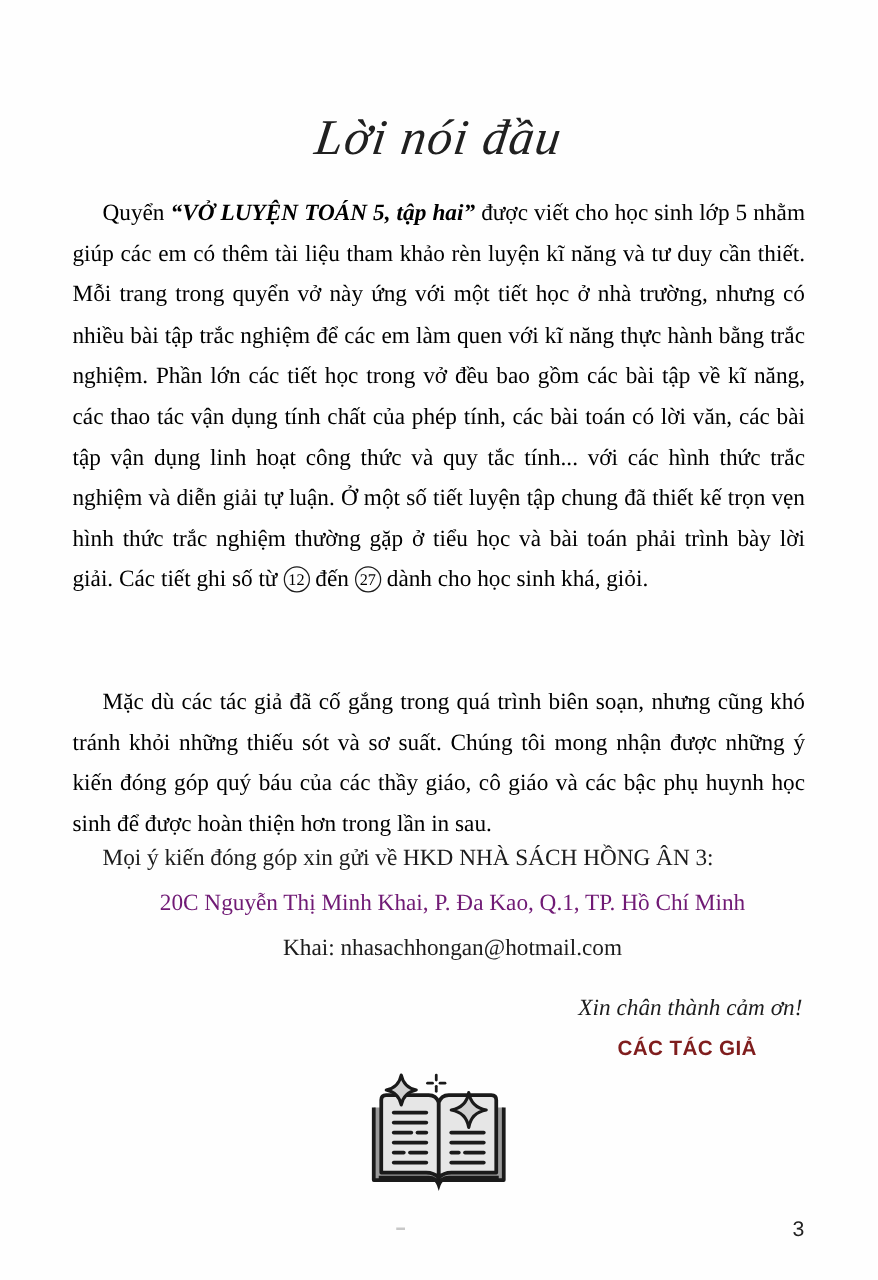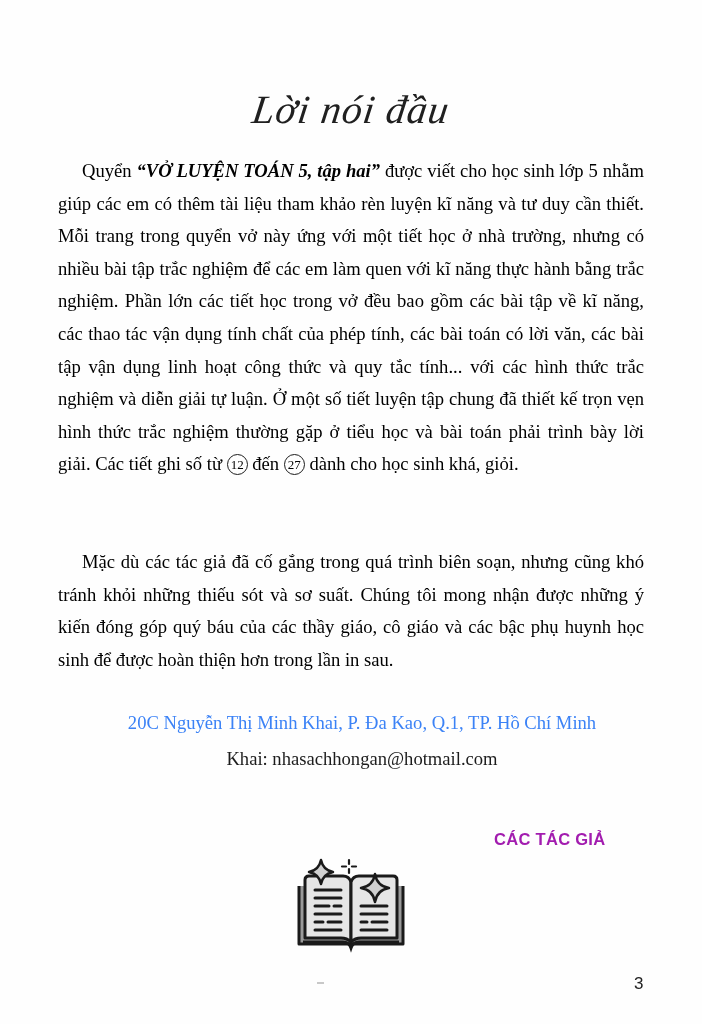--- a/index.html
+++ b/index.html
@@ -74,21 +74,21 @@
       font-size: 18.6px;
       color: #1c1c1c;
     }
     .address-line {
       position: absolute;
       left: 0; right: 0;
       top: 712px;
       text-align: center;
       font-family: "Liberation Serif", "DejaVu Serif", serif;
       font-size: 18.6px;
-      color: #3b82f6;
+      color: #701a75;
       padding-left: 22px;
     }
     .email-line {
       position: absolute;
       left: 0; right: 0;
       top: 748px;
       text-align: center;
       font-family: "Liberation Serif", "DejaVu Serif", serif;
       font-size: 18.6px;
       color: #1c1c1c;
@@ -103,21 +103,21 @@
       font-size: 18.6px;
       color: #1c1c1c;
     }
     .authors {
       position: absolute;
       left: 494px;
       top: 830px;
       font-family: "Liberation Sans", "DejaVu Sans", sans-serif;
       font-weight: bold;
       font-size: 16.5px;
-      color: #a21caf;
+      color: #7f1d1d;
       letter-spacing: 0.3px;
     }
     .book-icon {
       position: absolute;
       left: 293px;
       top: 858px;
       width: 116px;
       height: 96px;
     }
     .page-number {
@@ -145,23 +145,25 @@
   <div class="title">Lời nói đầu</div>
 
   <div class="body-text para1">
     <p><span>Quyển </span><span class="book-title">“VỞ LUYỆN TOÁN 5, tập hai”</span><span> được viết cho học sinh lớp 5 nhằm giúp các em có thêm tài liệu tham khảo rèn luyện kĩ năng và tư duy cần thiết. Mỗi trang trong quyển vở này ứng với một tiết học ở nhà trường, nhưng có nhiều bài tập trắc nghiệm để các em làm quen với kĩ năng thực hành bằng trắc nghiệm. Phần lớn các tiết học trong vở đều bao gồm các bài tập về kĩ năng, các thao tác vận dụng tính chất của phép tính, các bài toán có lời văn, các bài tập vận dụng linh hoạt công thức và quy tắc tính... với các hình thức trắc nghiệm và diễn giải tự luận. Ở một số tiết luyện tập chung đã thiết kế trọn vẹn hình thức trắc nghiệm thường gặp ở tiểu học và bài toán phải trình bày lời giải. Các tiết ghi số từ </span><span class="circled">12</span><span> đến </span><span class="circled">27</span><span> dành cho học sinh khá, giỏi.</span></p>
   </div>
 
   <div class="body-text para2">
     <p>Mặc dù các tác giả đã cố gắng trong quá trình biên soạn, nhưng cũng khó tránh khỏi những thiếu sót và sơ suất. Chúng tôi mong nhận được những ý kiến đóng góp quý báu của các thầy giáo, cô giáo và các bậc phụ huynh học sinh để được hoàn thiện hơn trong lần in sau.</p>
   </div>
 
+  <div class="contact-line">Mọi ý kiến đóng góp xin gửi về HKD NHÀ SÁCH HỒNG ÂN 3:</div>
   <div class="address-line">20C Nguyễn Thị Minh Khai, P. Đa Kao, Q.1, TP. Hồ Chí Minh</div>
   <div class="email-line">Khai: nhasachhongan@hotmail.com</div>
 
+  <div class="thanks">Xin chân thành cảm ơn!</div>
   <div class="authors">CÁC TÁC GIẢ</div>
 
   <div class="book-icon">
     <svg width="116" height="96" viewBox="0 0 116 96" xmlns="http://www.w3.org/2000/svg">
 
       <path d="M6 28 L6 86 L110 86 L110 28" fill="#9a9a9a" stroke="#1a1a1a" stroke-width="3" stroke-linejoin="round"></path>
 
       <path d="M12 22 Q12 18 16 18 L50 18 Q56 18 58 24 L58 84 Q54 80 48 80 L12 80 Z" fill="#e6e6e6" stroke="#1a1a1a" stroke-width="3" stroke-linejoin="round"></path>
 
       <path d="M104 22 Q104 18 100 18 L66 18 Q60 18 58 24 L58 84 Q62 80 68 80 L104 80 Z" fill="#e6e6e6" stroke="#1a1a1a" stroke-width="3" stroke-linejoin="round"></path>

